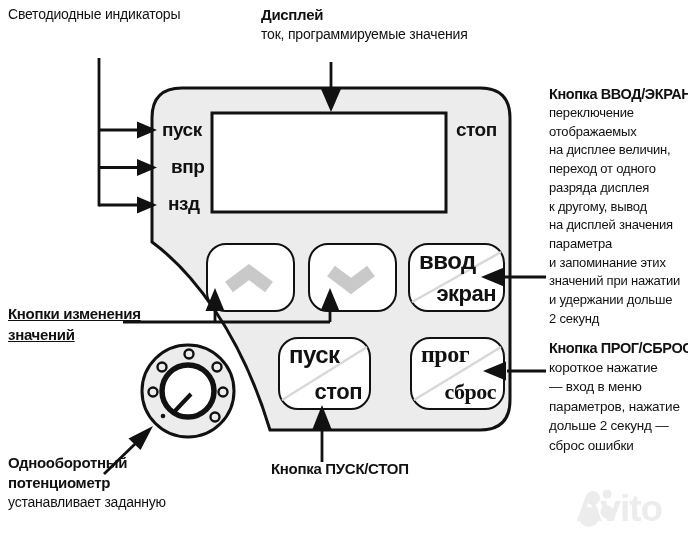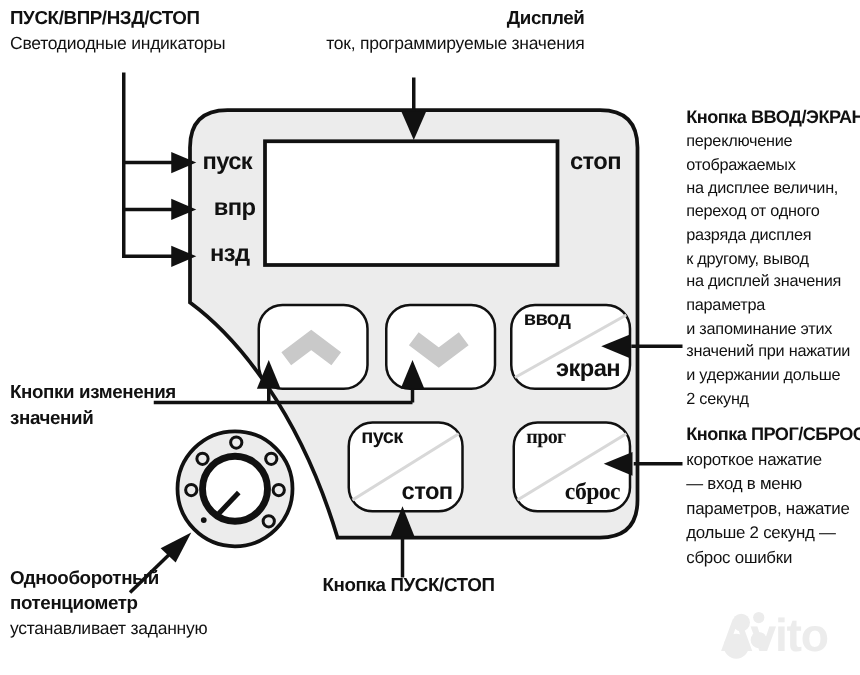--- a/index.html
+++ b/index.html
@@ -7,22 +7,22 @@
          font-family:"Liberation Sans",sans-serif;color:#111;}
   svg{position:absolute;left:0;top:0;}
   .lbl{position:absolute;white-space:nowrap;}
   .lbl-title{font-weight:bold;font-size:15px;line-height:20px;letter-spacing:-0.3px;}
   .lbl-line{font-size:14px;line-height:19px;letter-spacing:-0.2px;}
   .note-title{font-weight:bold;font-size:14.5px;line-height:20px;letter-spacing:-0.4px;}
   .note-line{font-size:13px;line-height:18.7px;letter-spacing:-0.2px;}
   .panel-text{position:absolute;font-weight:bold;font-size:19px;letter-spacing:-0.5px;white-space:nowrap;}
   .btn{position:absolute;background:#fff;border:2.5px solid #111;z-index:2;}
   .btn-round{border-radius:20px;}
-  .btn-top{position:absolute;left:9px;top:2px;font-weight:bold;font-size:16px;letter-spacing:-0.5px;}
-  .btn-bottom{position:absolute;right:7px;bottom:3px;font-weight:bold;font-size:19px;letter-spacing:-0.5px;}
+  .btn-top{position:absolute;left:9px;top:2px;font-weight:bold;font-size:24px;letter-spacing:-0.5px;}
+  .btn-bottom{position:absolute;right:7px;bottom:3px;font-weight:bold;font-size:22px;letter-spacing:-0.5px;}
   .diag{position:absolute;left:0;top:0;width:100%;height:100%;}
   #fg-svg{z-index:3;pointer-events:none;}
   #watermark{position:absolute;left:576px;top:484px;z-index:4;display:flex;align-items:center;color:#ececec;}
   #watermark .wm-text{font-weight:bold;font-size:37px;letter-spacing:-1px;line-height:50px;}
 </style>
 </head>
 <body>
 
 <div id="stage">
 
@@ -81,25 +81,24 @@
     <span class="btn-top">прог</span>
     <span class="btn-bottom">сброс</span>
   </div>
 
   <span class="panel-text" style="left:162px;top:119px;">пуск</span>
   <span class="panel-text" style="left:171px;top:156px;">впр</span>
   <span class="panel-text" style="left:168px;top:193px;">нзд</span>
   <span class="panel-text" style="left:456px;top:119px;">стоп</span>
 
   <div class="lbl" style="left:8px;top:5px;">
-    <div class="lbl-title">ПУСК/ВПР/НЗД/СТОП</div>
     <div class="lbl-line">Светодиодные индикаторы</div>
   </div>
 
-  <div class="lbl" style="left:261px;top:5px;text-align:right;">
+  <div class="lbl" style="left:261px;top:5px;">
     <div class="lbl-title">Дисплей</div>
     <div class="lbl-line">ток, программируемые значения</div>
   </div>
 
   <div class="lbl" style="left:549px;top:84px;">
     <div class="note-title">Кнопка ВВОД/ЭКРАН</div>
     <div class="note-line">переключение</div>
     <div class="note-line">отображаемых</div>
     <div class="note-line">на дисплее величин,</div>
     <div class="note-line">переход от одного</div>
@@ -115,26 +114,26 @@
 
   <div class="lbl" style="left:549px;top:338px;">
     <div class="note-title">Кнопка ПРОГ/СБРОС</div>
     <div class="note-line" style="font-size:13.5px;line-height:19.4px;">короткое нажатие</div>
     <div class="note-line" style="font-size:13.5px;line-height:19.4px;">— вход в меню</div>
     <div class="note-line" style="font-size:13.5px;line-height:19.4px;">параметров, нажатие</div>
     <div class="note-line" style="font-size:13.5px;line-height:19.4px;">дольше 2 секунд —</div>
     <div class="note-line" style="font-size:13.5px;line-height:19.4px;">сброс ошибки</div>
   </div>
 
-  <div class="lbl" style="left:8px;top:303px;">
+  <div class="lbl" style="left:8px;top:303px;text-decoration:underline;">
     <div class="lbl-title" style="line-height:21px;">Кнопки изменения</div>
     <div class="lbl-title" style="line-height:21px;">значений</div>
   </div>
 
-  <div class="lbl" style="left:258px;top:459px;">
+  <div class="lbl" style="left:271px;top:459px;">
     <div class="lbl-title">Кнопка ПУСК/СТОП</div>
   </div>
 
   <div class="lbl" style="left:8px;top:453px;">
     <div class="lbl-title">Однооборотный</div>
     <div class="lbl-title">потенциометр</div>
     <div class="lbl-line">устанавливает заданную</div>
   </div>
 
   <svg id="fg-svg" width="688" height="540" viewBox="0 0 688 540">

